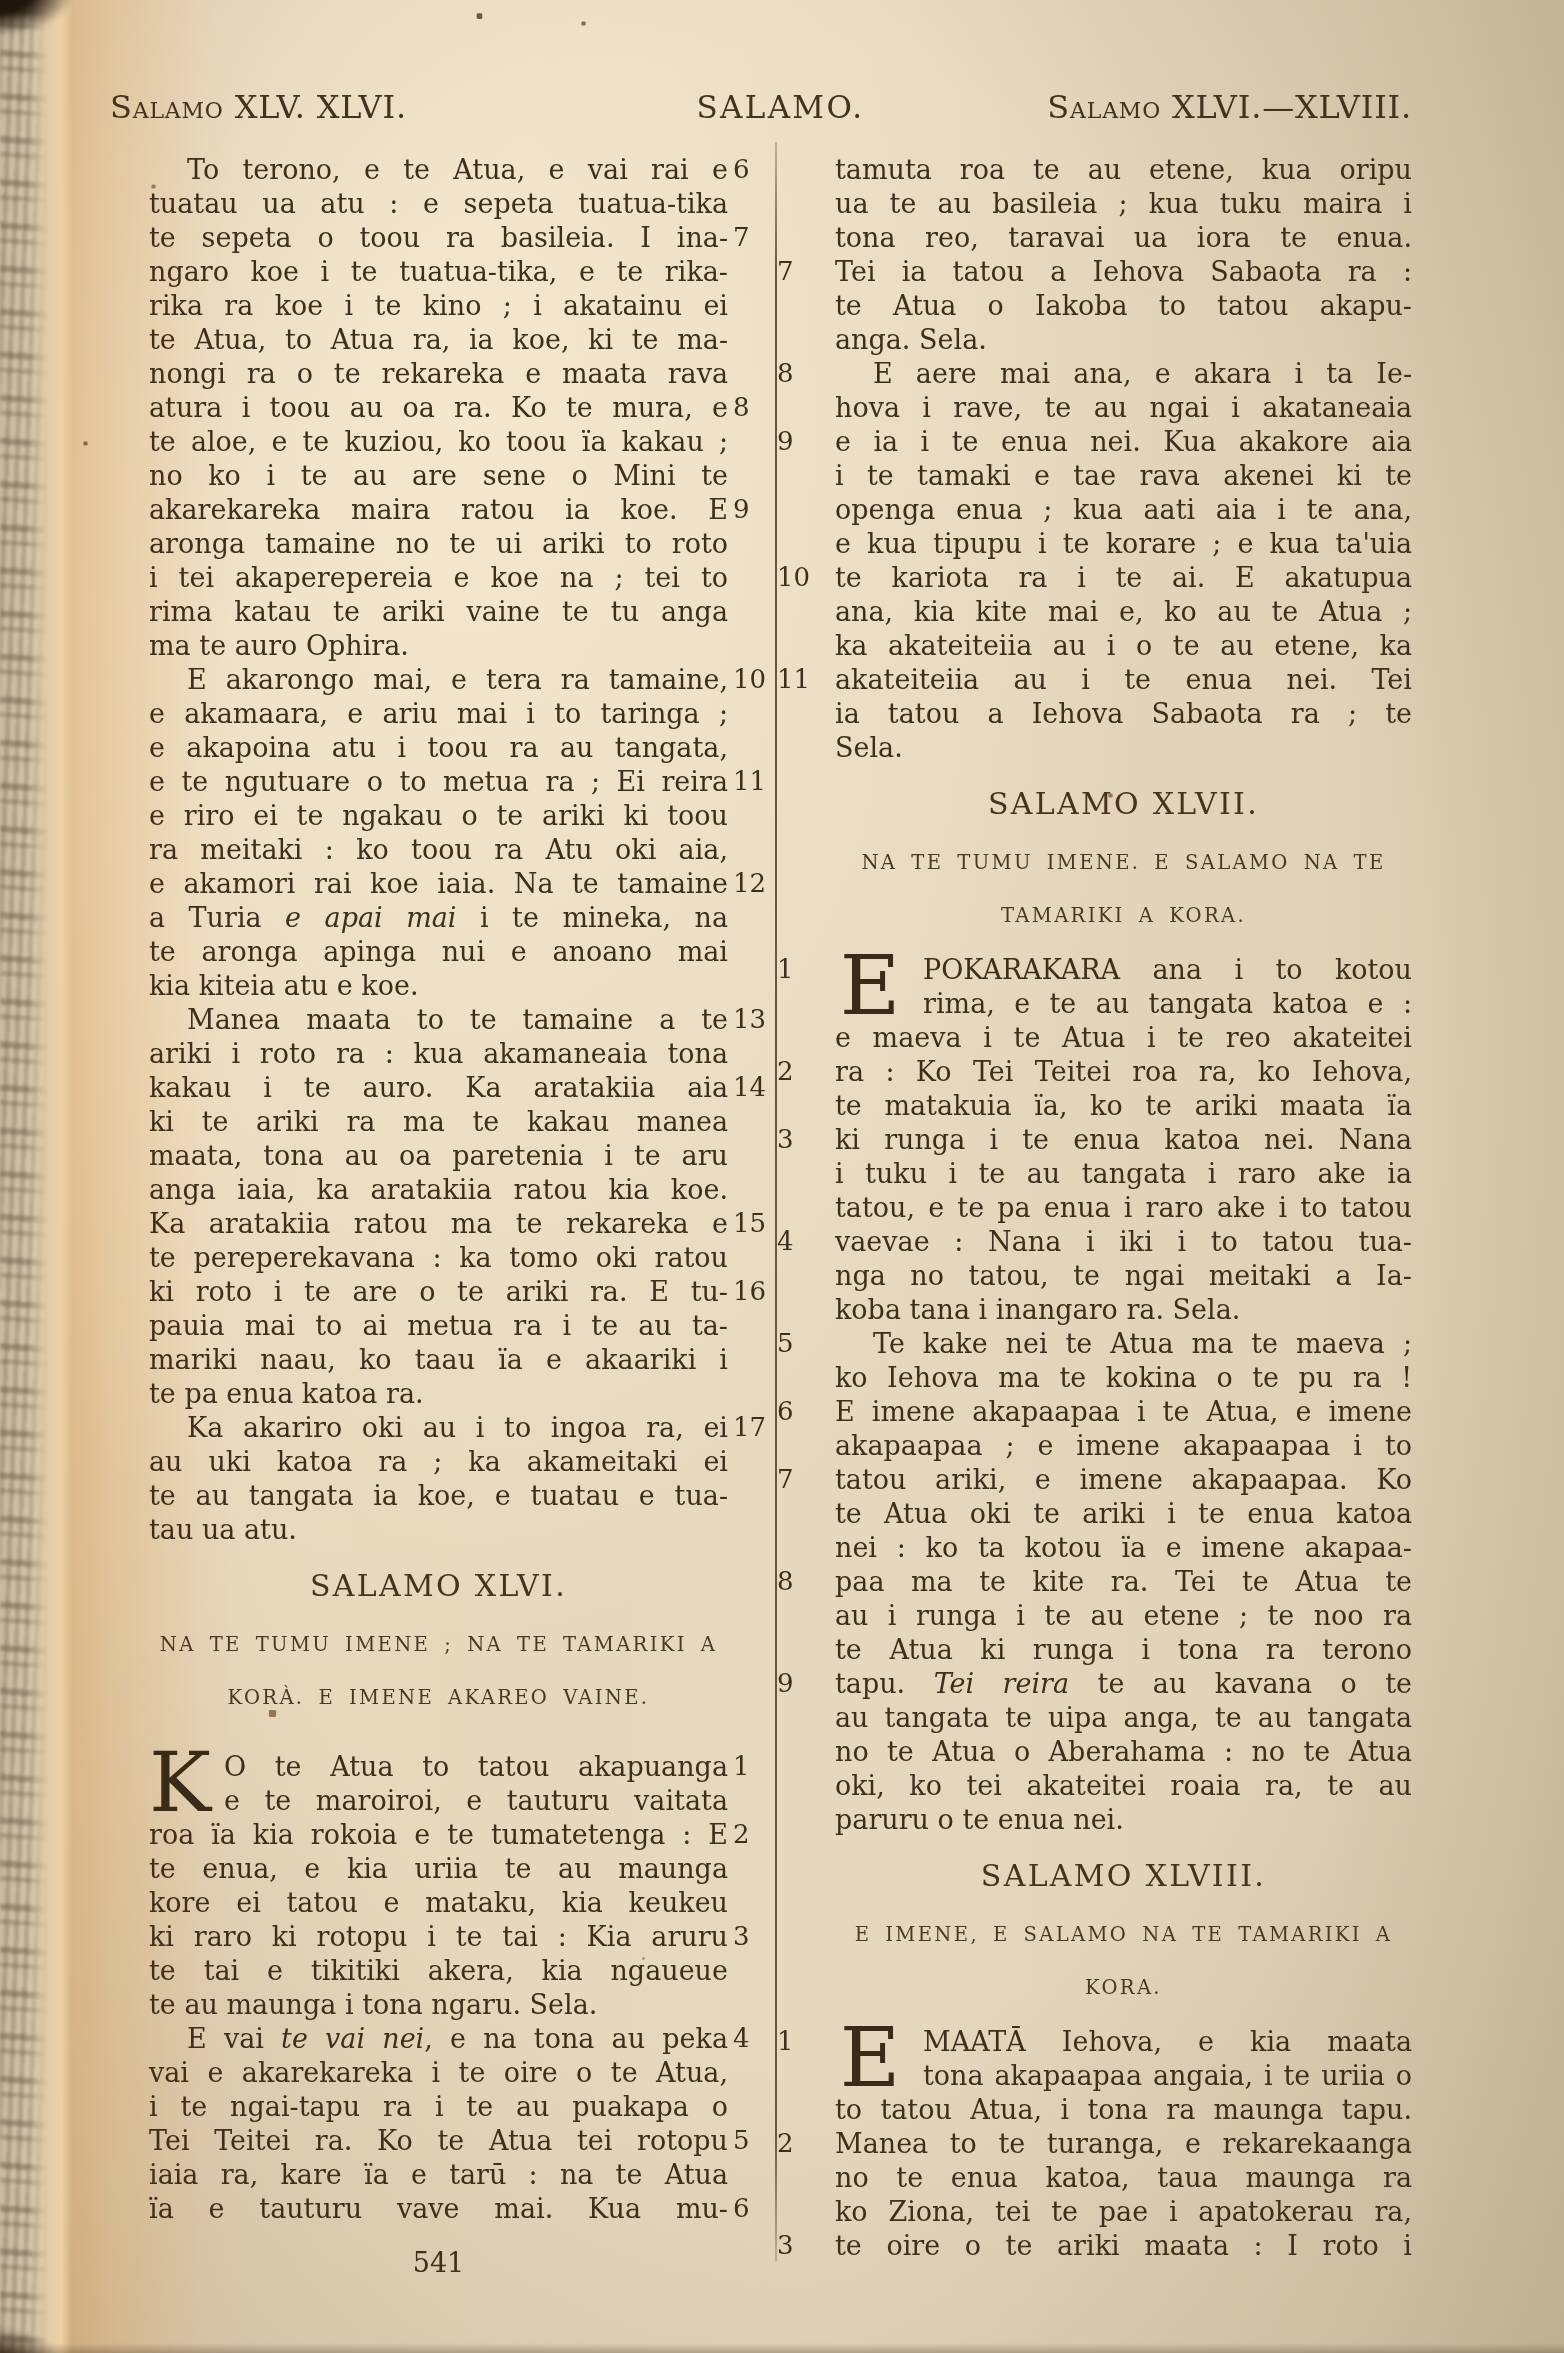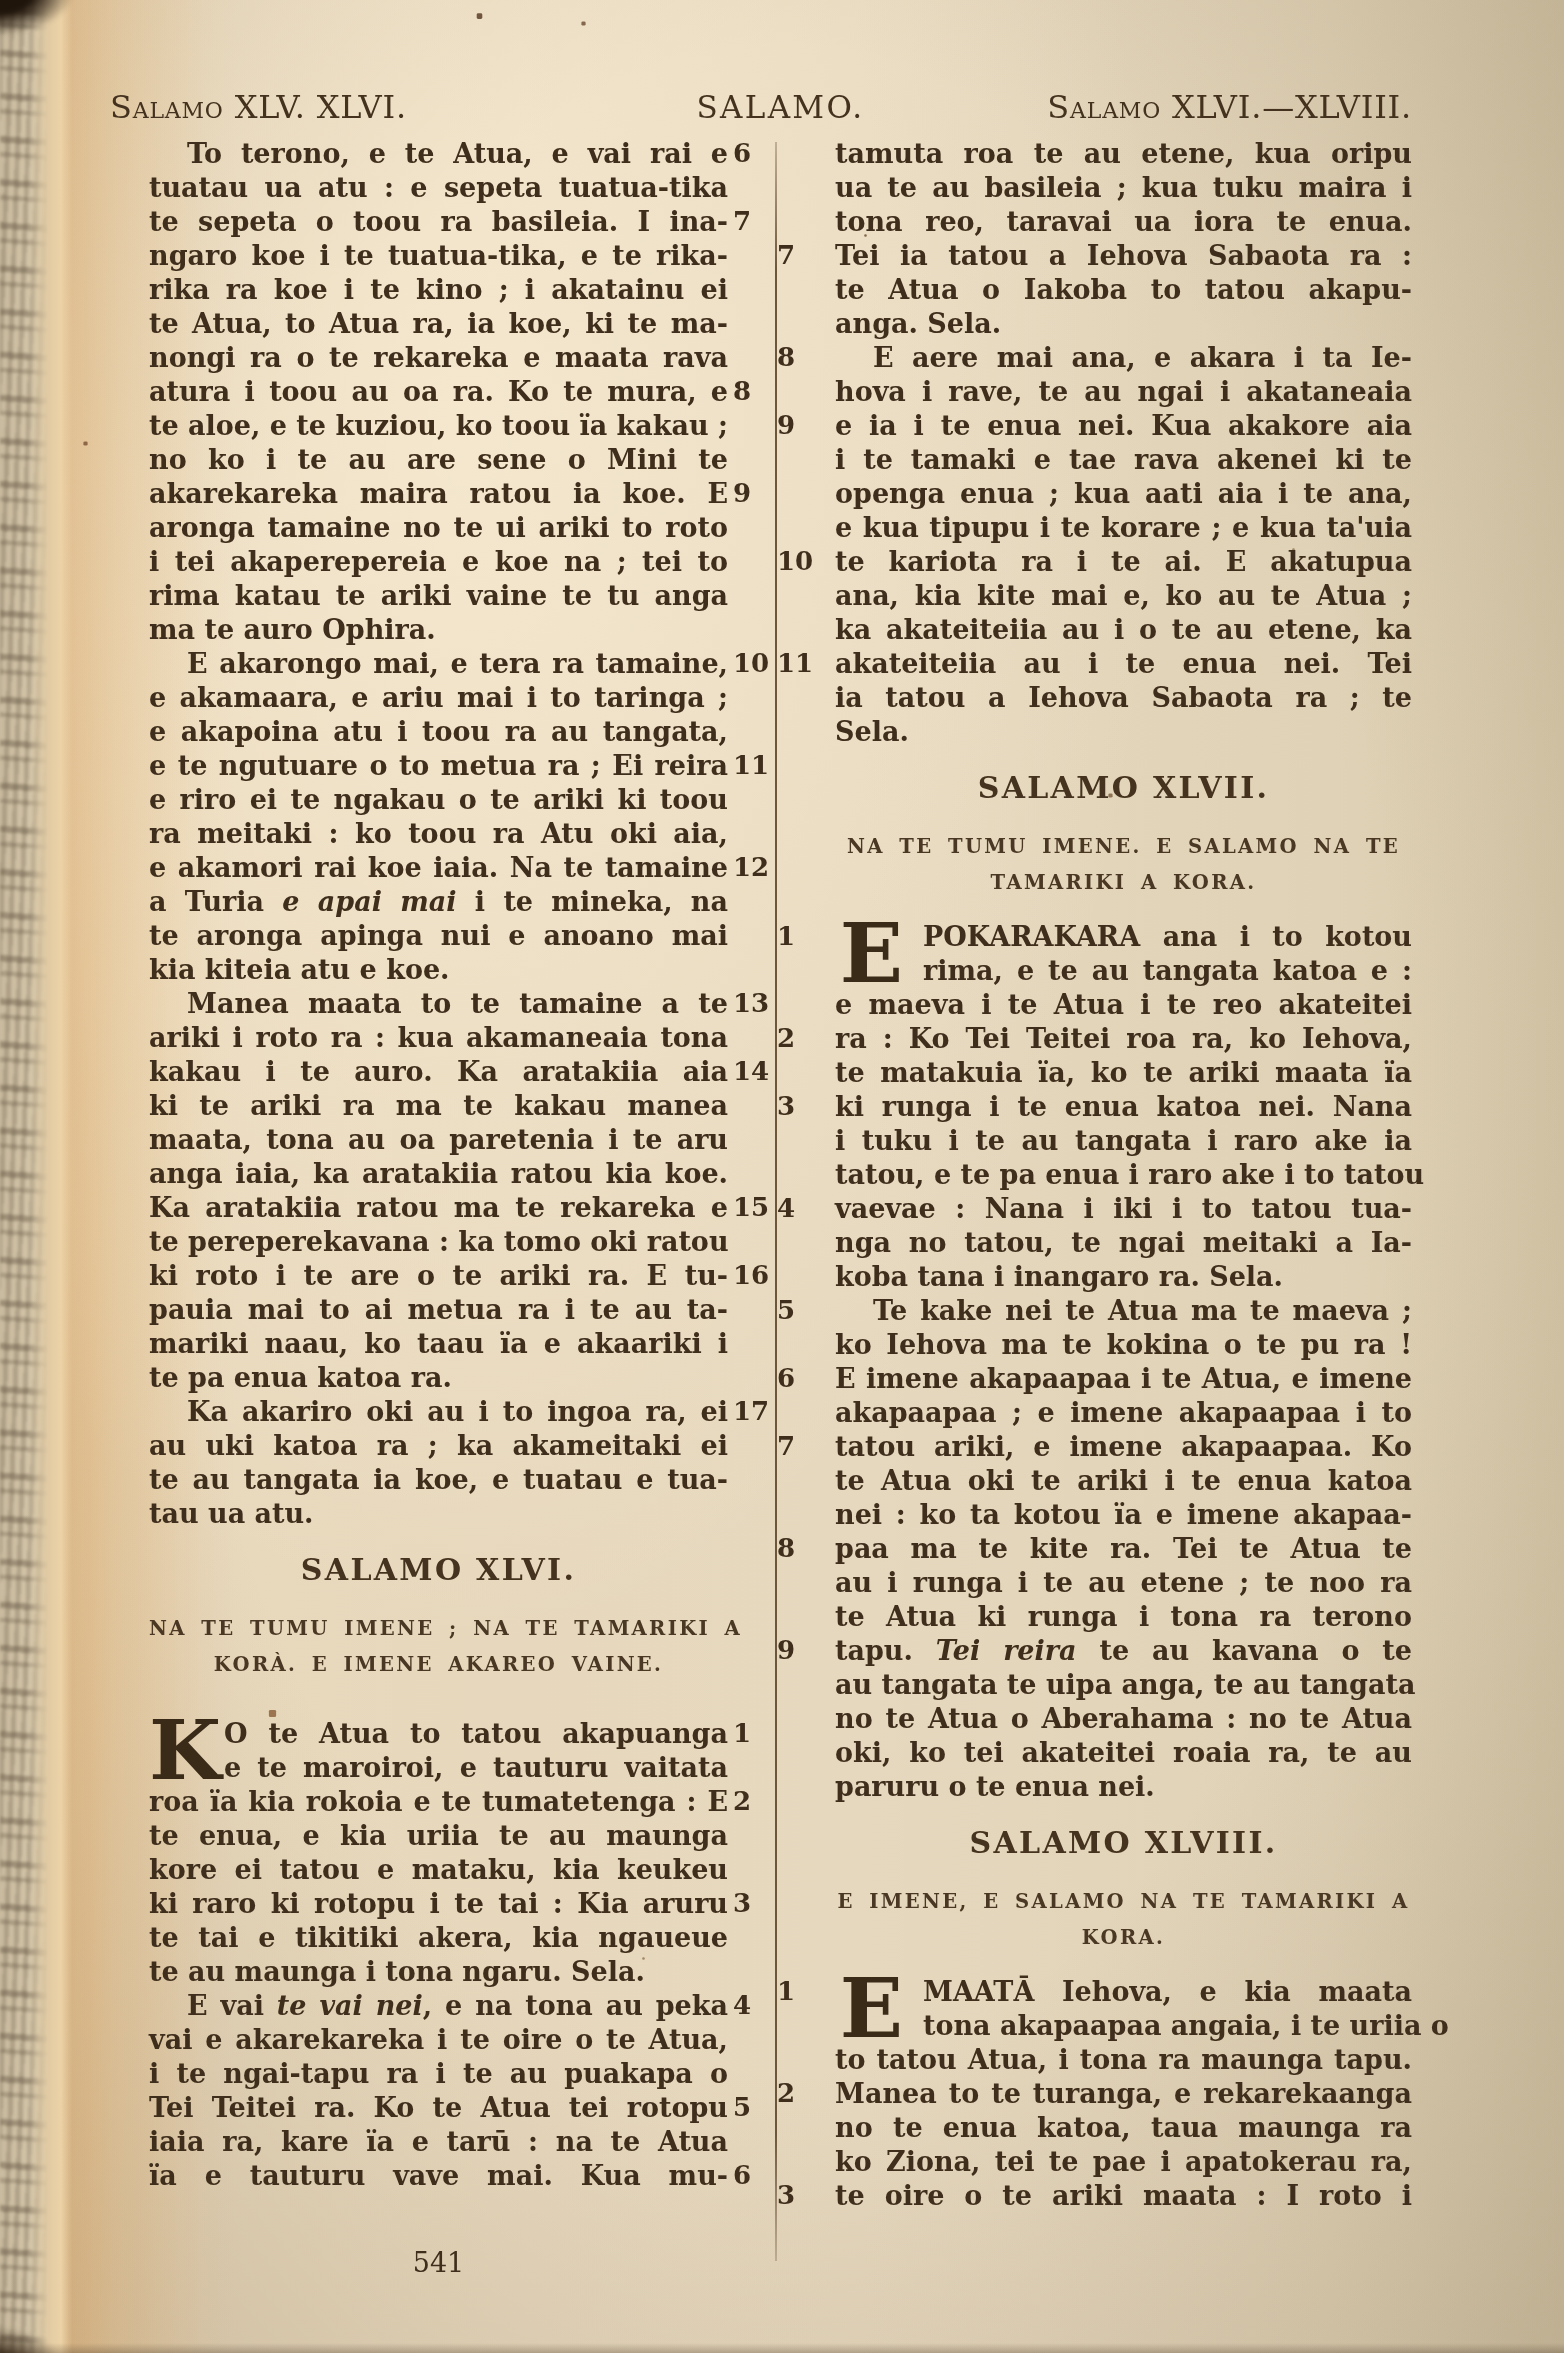--- a/index.html
+++ b/index.html
@@ -37,37 +37,37 @@
       1293px 549px 0 0.8px #907752, 643px 1958px 0 0.8px #8f7550, 865px 235px 0 0.8px #6d4c2d;
     opacity:.8;}
   
   .runhead{position:absolute;top:88px;height:39px;line-height:39px;font-size:32px;
     letter-spacing:0.8px;white-space:nowrap;color:#44321f;}
   .rh-caps{font-variant:small-caps;}
   #rh-left{left:110px;}
   #rh-center{left:679px;width:203px;text-align:center;font-size:31px;letter-spacing:2.3px;}
   #rh-right{right:153px;}
   
-  .col{position:absolute;top:137px;font-weight:bold;}
+  .col{position:absolute;top:153px;}
   #col-left{left:149px;width:579px;}
   #col-right{left:835px;width:577px;}
   .divider{position:absolute;left:775px;top:142px;width:2.3px;height:2119px;
     background:linear-gradient(180deg, rgba(110,86,58,.35), #6e563a 6%, #6e563a 94%, rgba(110,86,58,.3));}
   .line{position:relative;height:34px;line-height:33px;font-size:27px;
     text-align:justify;text-align-last:justify;overflow:visible;white-space:nowrap;}
   .line.nj{text-align:left;text-align-last:left;}
   .line.ind{padding-left:38px;}
   .vnum{position:absolute;top:0;font-size:26px;line-height:33px;color:#3f2e1c;}
   .vnum-right{right:-63px;width:58px;text-align:center;}
   .vnum-left{left:-58px;width:52px;text-align:right;}
   .psalm-heading{margin-top:17px;height:44px;line-height:44px;text-align:center;
     font-size:30px;letter-spacing:2.3px;color:#46331f;white-space:nowrap;}
   .subtitle{margin-top:19px;}
   .subtitle-line{height:36px;line-height:36px;text-align:center;font-size:19.6px;
-    letter-spacing:2.3px;word-spacing:5.5px;color:#4a3724;white-space:nowrap;}
+    letter-spacing:2.3px;word-spacing:5.5px;color:#4a3724;white-space:nowrap;margin-top:17px;}
   .versegroup{position:relative;}
   #col-left .versegroup.hasdc{margin-top:34px;}
   #col-right .versegroup.hasdc{margin-top:19px;}
   .dropcap{position:absolute;font-size:83px;line-height:66px;top:0px;color:#3a2a18;}
   .dc-K .dropcap{left:0px;}
   .dc-E .dropcap{left:4.7px;}
   .dc-K .line.dcpad{padding-left:75px;}
   .dc-E .line.dcpad{padding-left:88px;}
   .pagenum{position:absolute;left:149px;top:2247px;width:579px;text-align:center;
     font-size:27px;color:#3f2e1c;}

